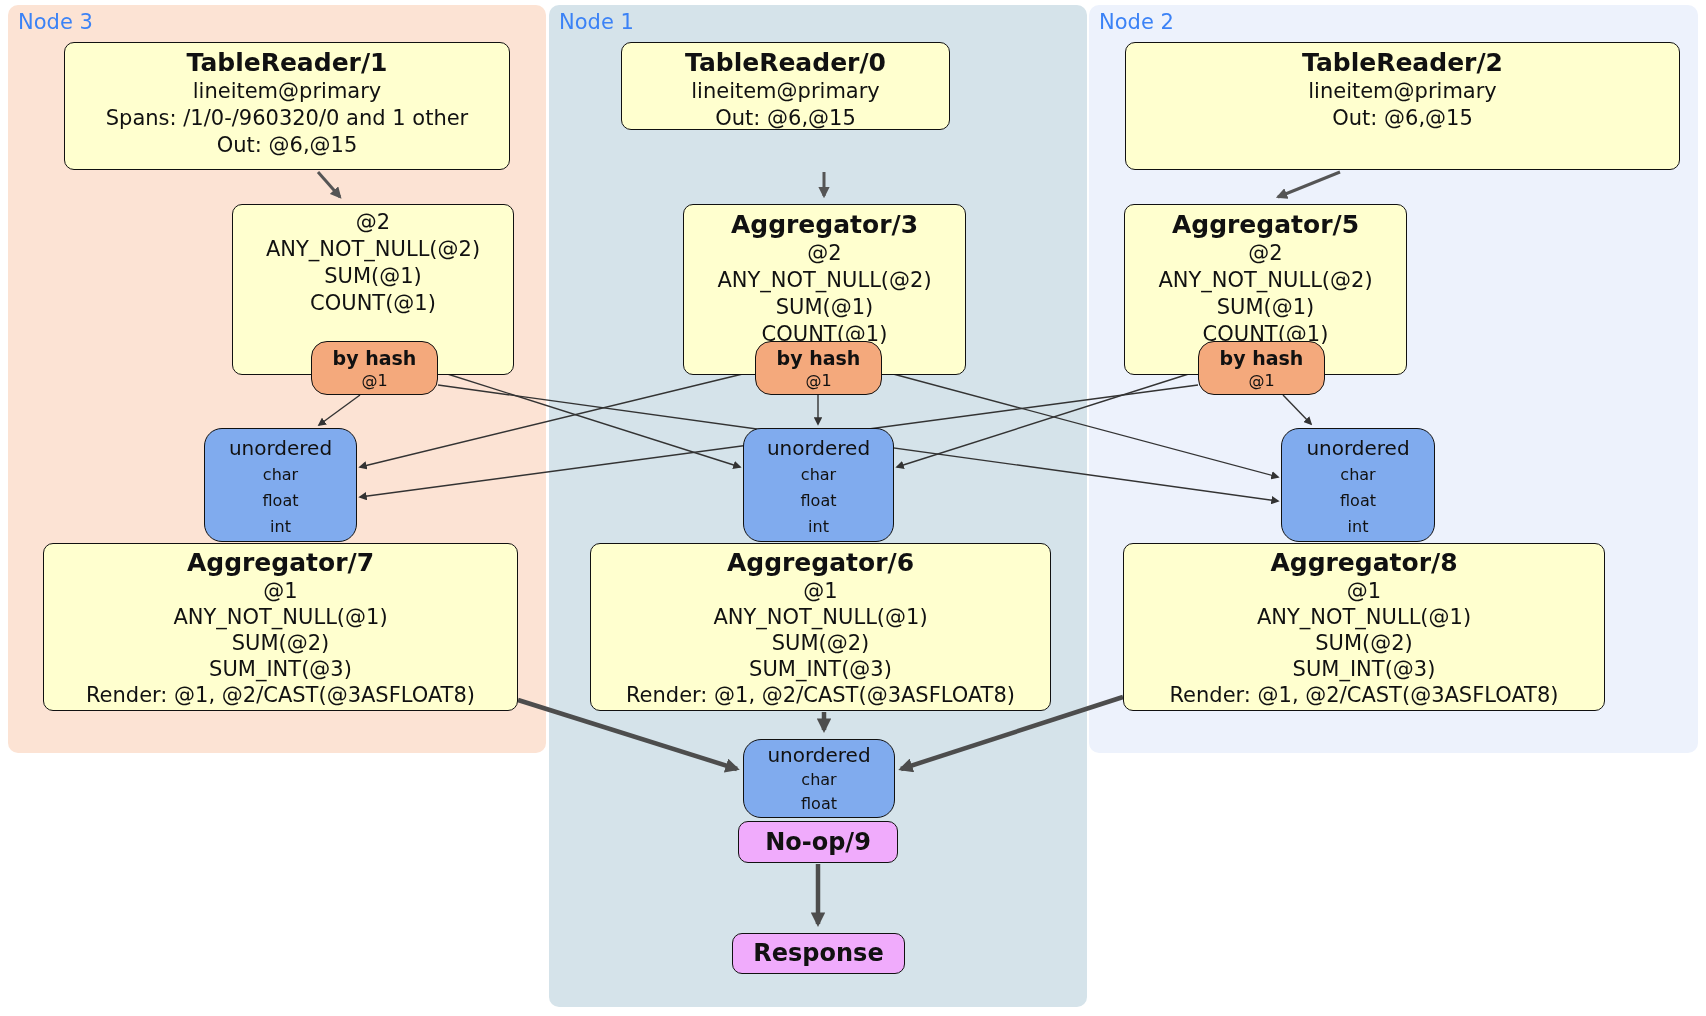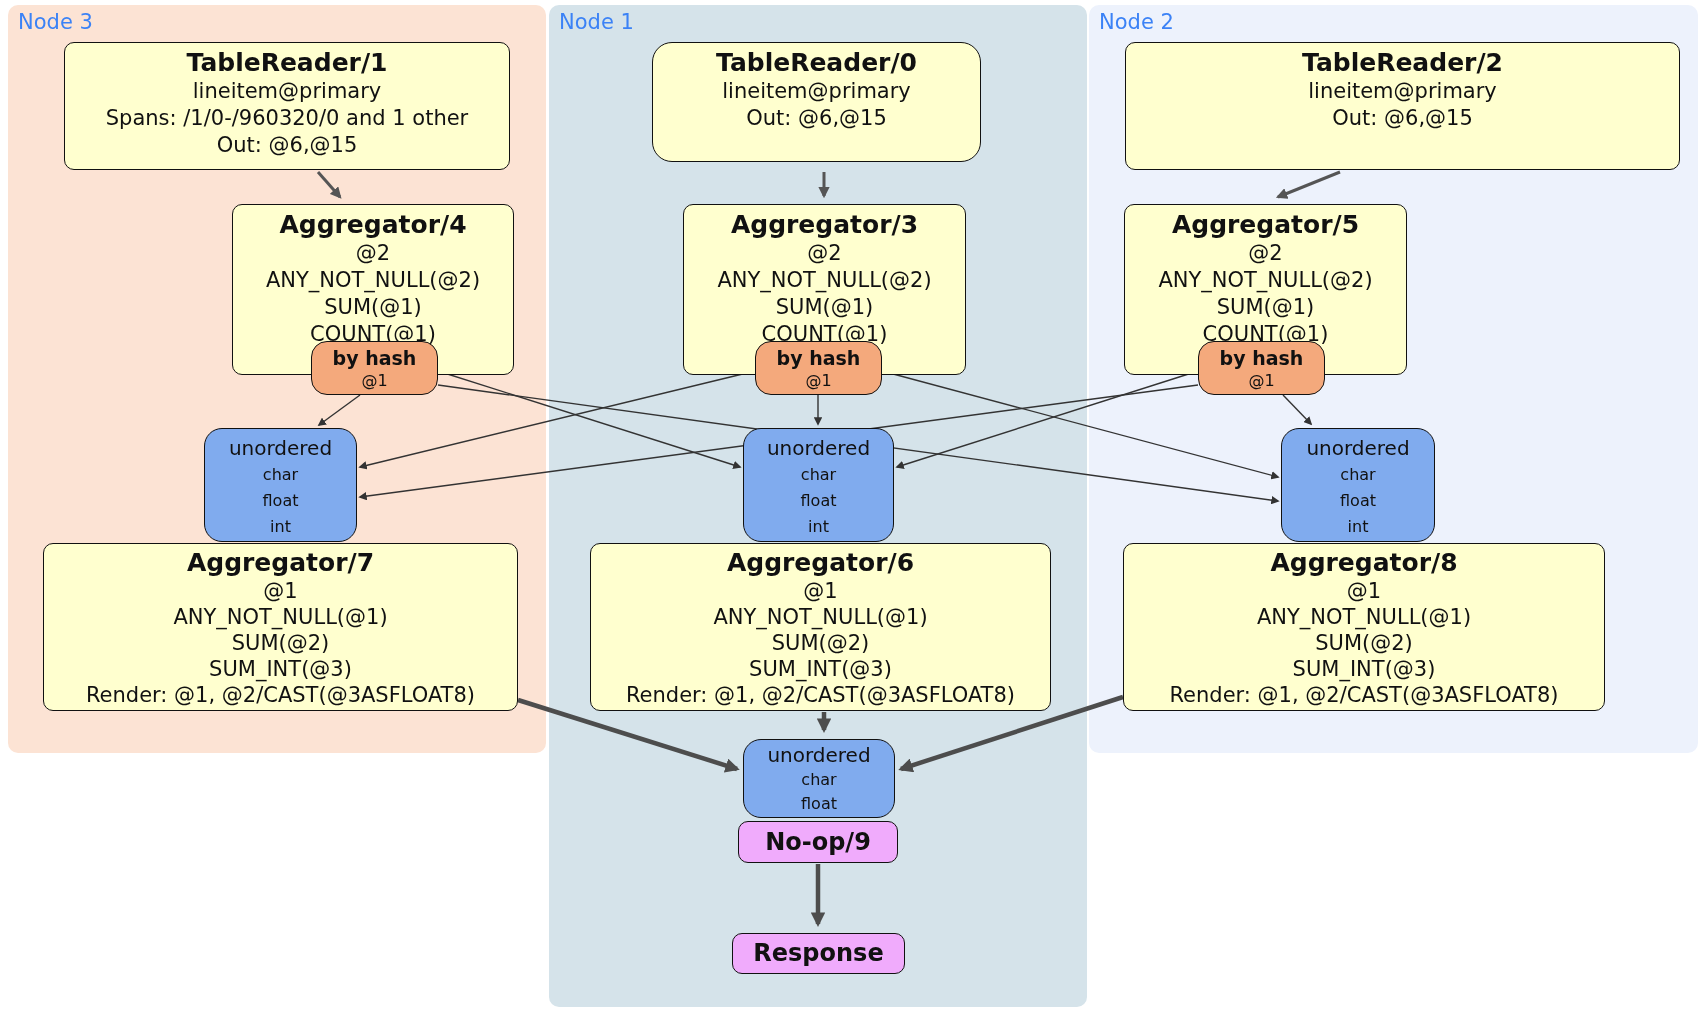--- a/index.html
+++ b/index.html
@@ -76,21 +76,20 @@
   </svg>
 
   <div class="box" style="left:64px;top:42px;width:446px;height:128px;">
     <div class="box-title">TableReader/1</div>
     <div class="box-line">lineitem@primary</div>
     <div class="box-line">Spans: /1/0-/960320/0 and 1 other</div>
     <div class="box-line">Out: @6,@15</div>
   </div>
 
   <div class="box" style="left:232px;top:204px;width:282px;height:171px;">
-    <div class="box-title">Aggregator/4</div>
     <div class="box-line">@2</div>
     <div class="box-line">ANY_NOT_NULL(@2)</div>
     <div class="box-line">SUM(@1)</div>
     <div class="box-line">COUNT(@1)</div>
   </div>
 
   <div class="router" style="left:311px;top:341px;width:127px;height:54px;">
     <div class="router-title">by hash</div>
     <div class="router-line">@1</div>
   </div>
@@ -104,21 +103,21 @@
 
   <div class="box agg2" style="left:43px;top:543px;width:475px;height:168px;">
     <div class="box-title">Aggregator/7</div>
     <div class="box-line">@1</div>
     <div class="box-line">ANY_NOT_NULL(@1)</div>
     <div class="box-line">SUM(@2)</div>
     <div class="box-line">SUM_INT(@3)</div>
     <div class="box-line">Render: @1, @2/CAST(@3ASFLOAT8)</div>
   </div>
 
-  <div class="box" style="left:652px;top:42px;width:329px;height:120px;border-radius:20px;">
+  <div class="box" style="left:621px;top:42px;width:329px;height:88px;">
     <div class="box-title">TableReader/0</div>
     <div class="box-line">lineitem@primary</div>
     <div class="box-line">Out: @6,@15</div>
   </div>
 
   <div class="box" style="left:683px;top:204px;width:283px;height:171px;">
     <div class="box-title">Aggregator/3</div>
     <div class="box-line">@2</div>
     <div class="box-line">ANY_NOT_NULL(@2)</div>
     <div class="box-line">SUM(@1)</div>

